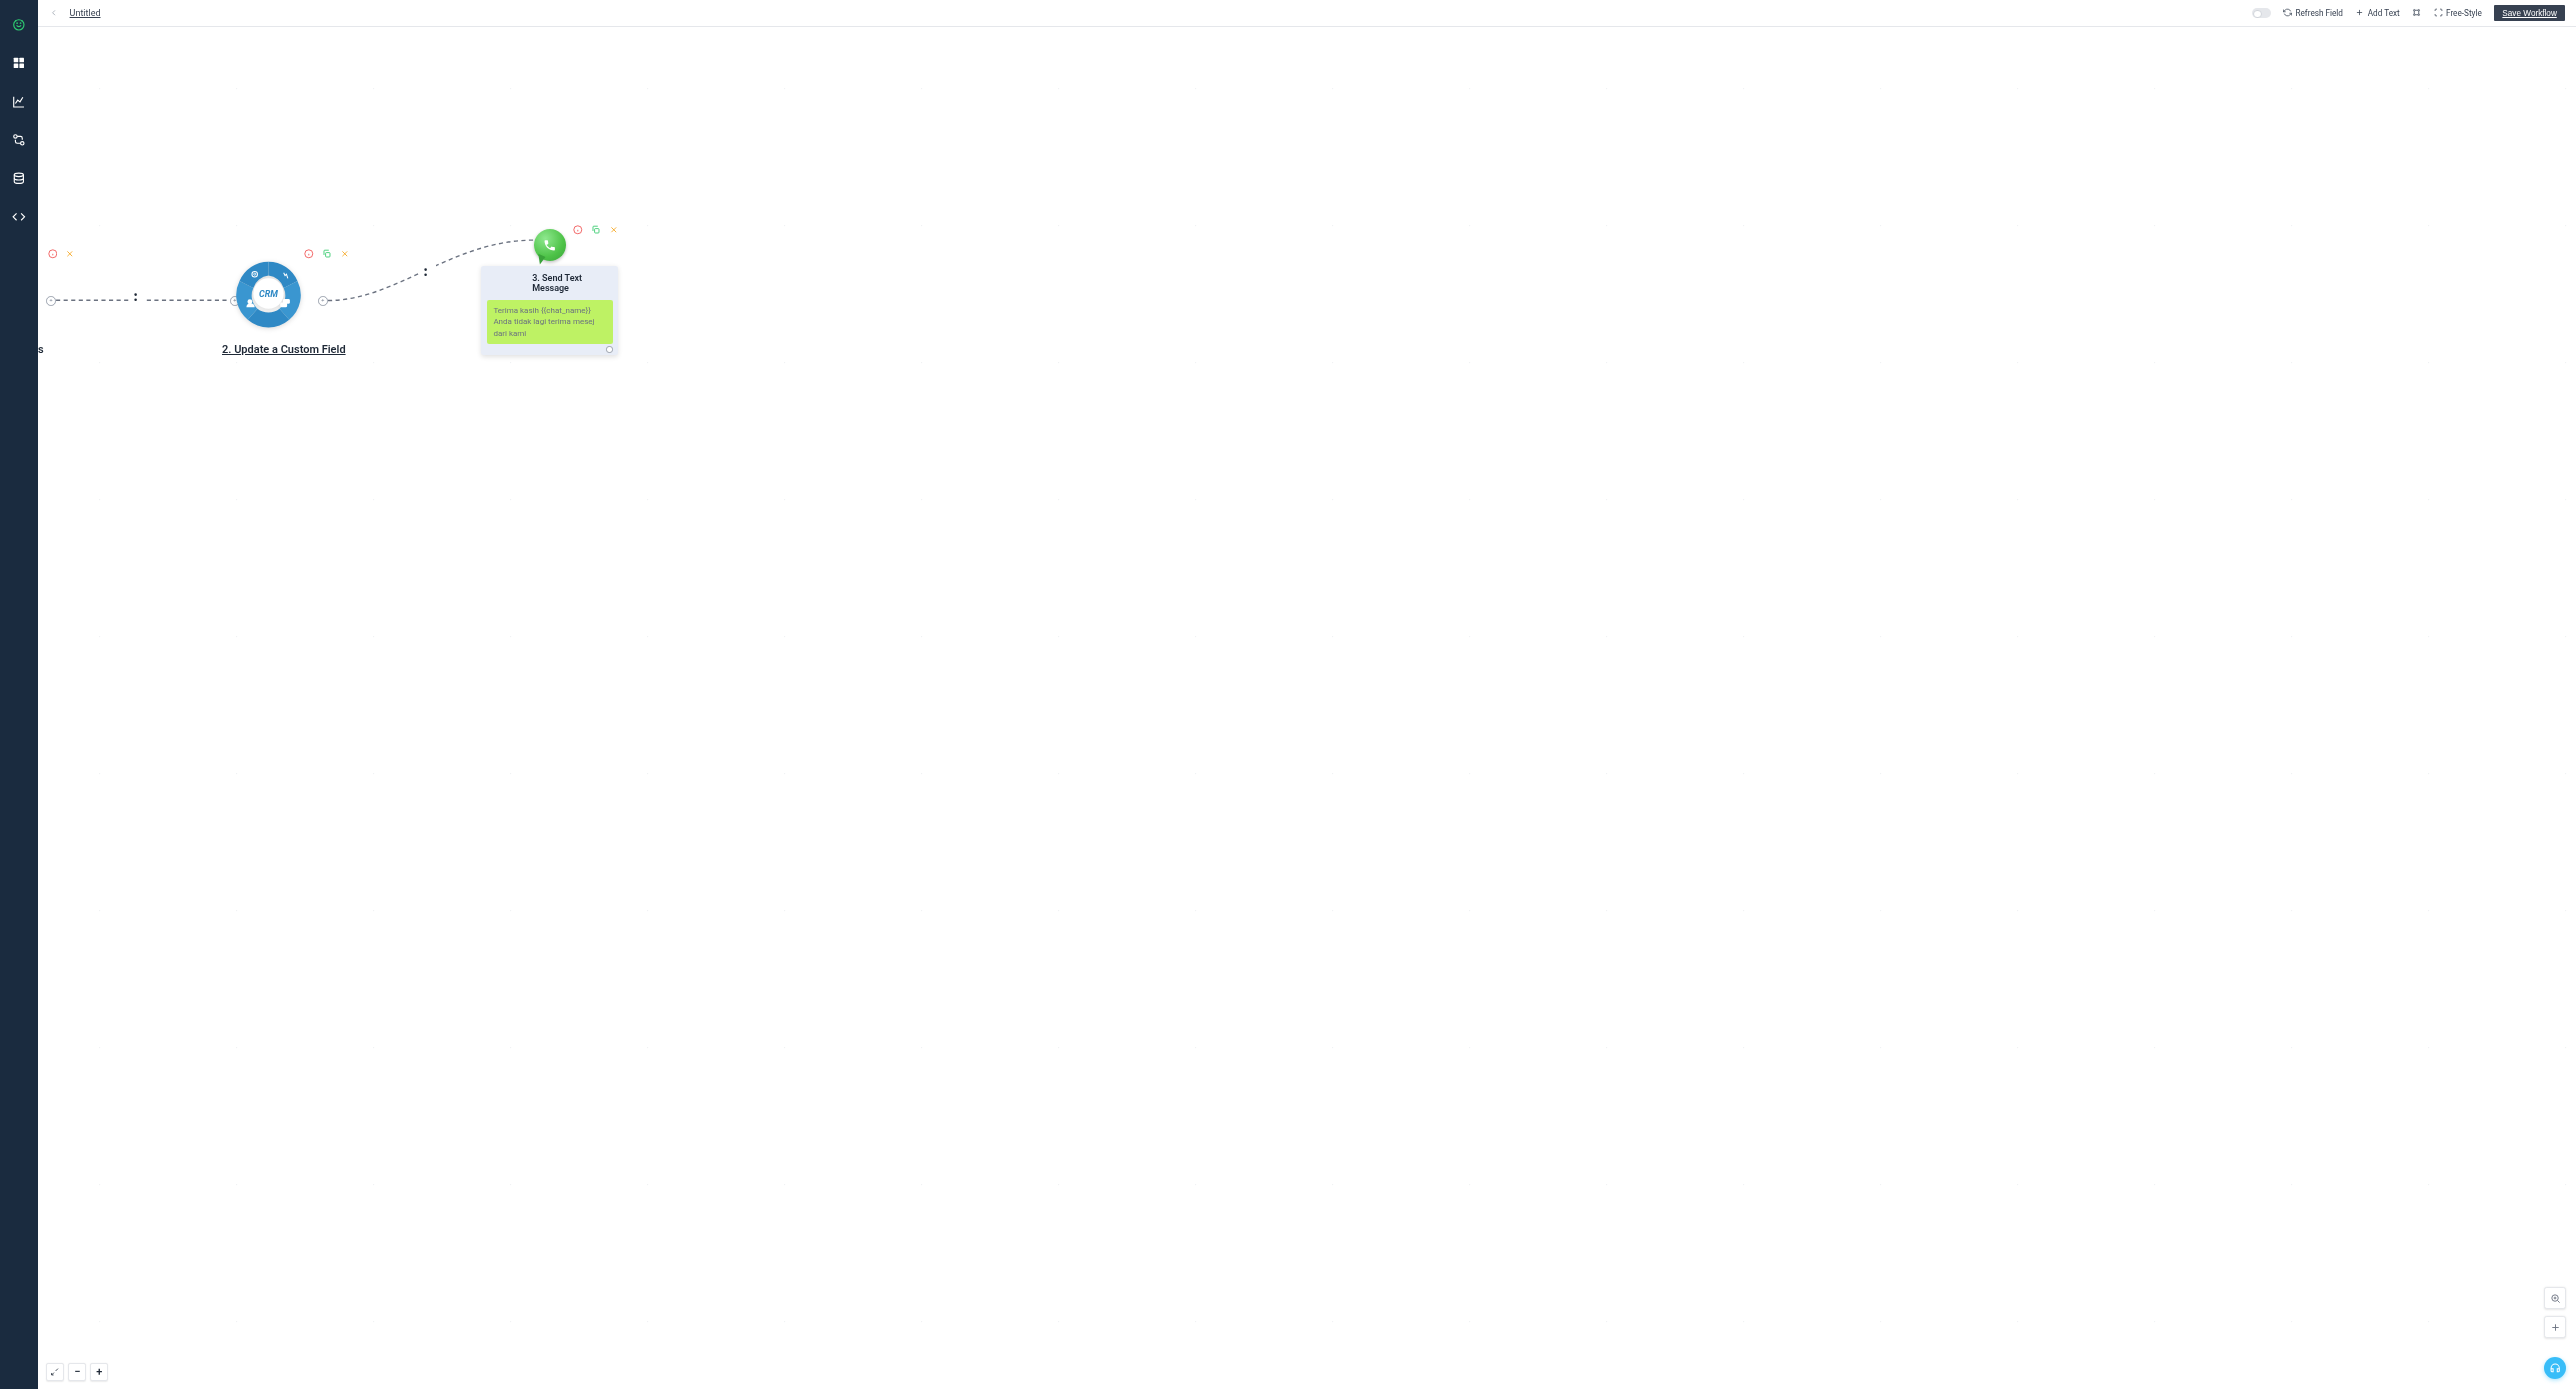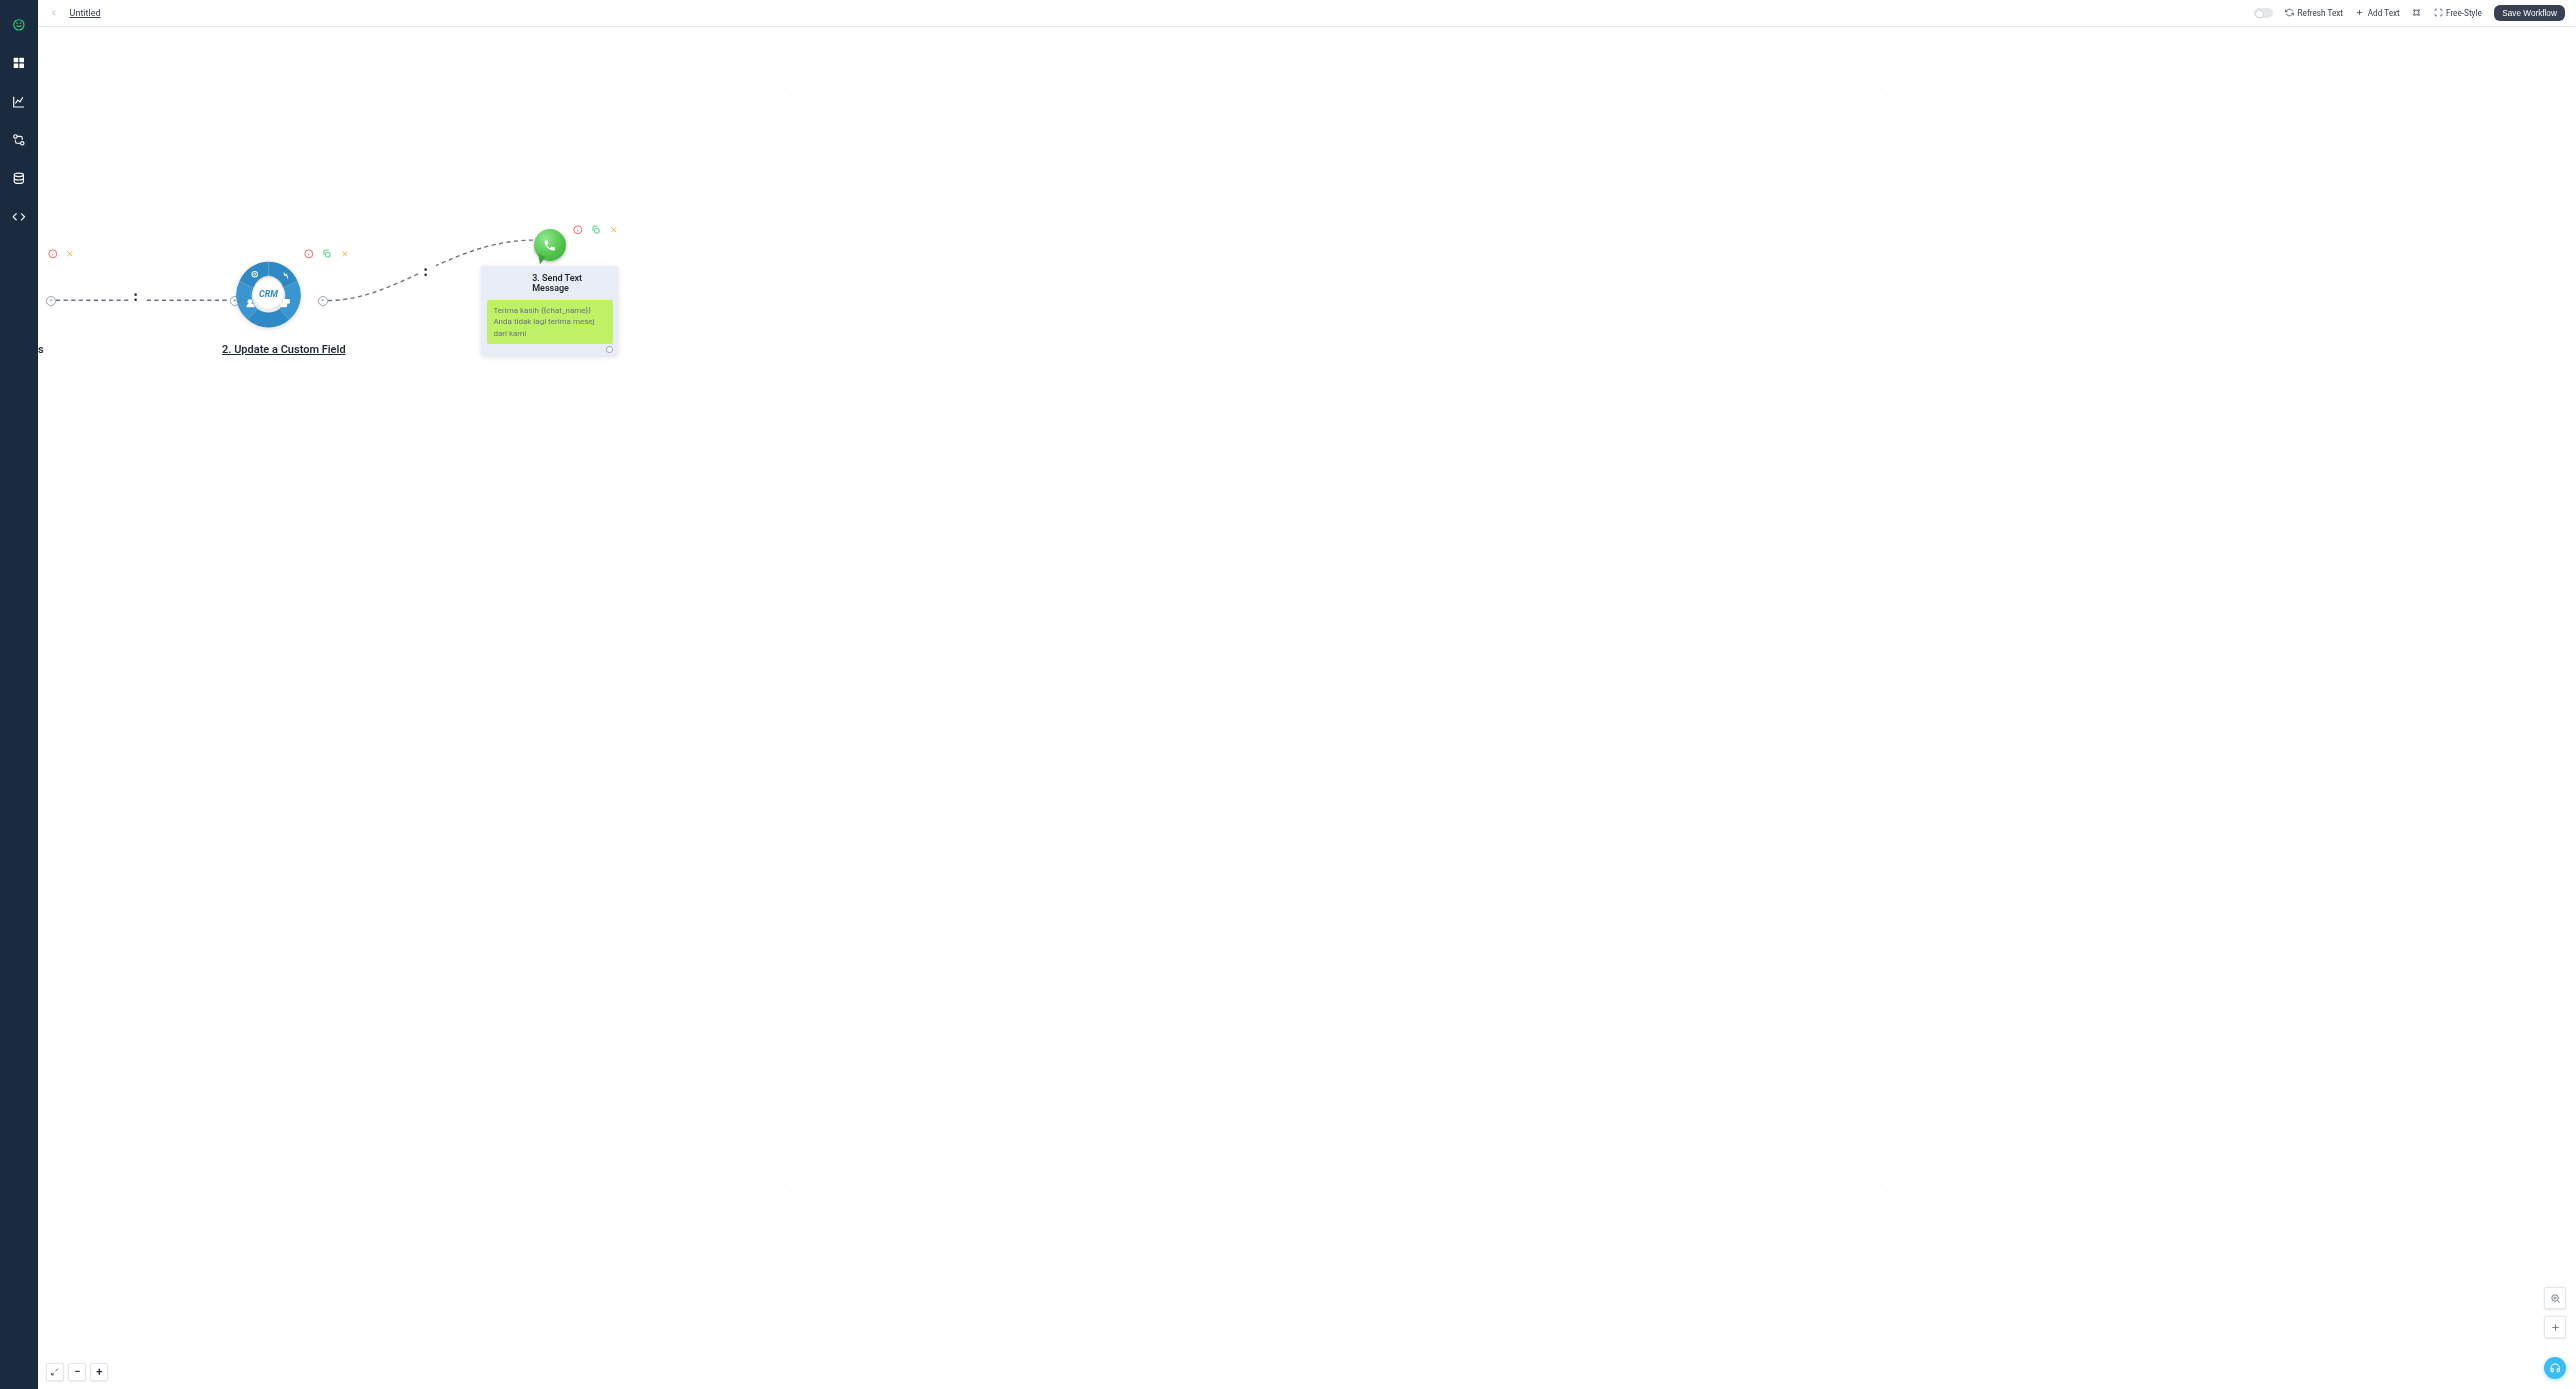--- a/index.html
+++ b/index.html
@@ -116,24 +116,25 @@
       cursor: pointer;
     }
     .header-action svg {
       width: 9px;
       height: 9px;
     }
     .save-btn {
       background: #374151;
       color: #ffffff;
       padding: 3.4px 8.2px;
-      border-radius: 6px;
+      border-radius: 1px;
       font-size: 8.2px;
       cursor: pointer;
       border: none;
+      text-decoration: underline;
     }
     
     
     .canvas {
       position: absolute;
       left: 38px;
       top: 27px;
       right: 0;
       bottom: 0;
       background: #ffffff;
@@ -424,21 +425,21 @@
     </div>
     <span class="title">Untitled</span>
   </div>
   <div class="header-right">
     <div class="toggle"></div>
     <div class="header-action">
       <span><svg viewBox="0 0 24 24" fill="none" stroke="currentColor" stroke-width="2">
             <path d="M1 4v6h6M23 20v-6h-6"></path>
             <path d="M20.49 9A9 9 0 005.64 5.64L1 10m22 4l-4.64 4.36A9 9 0 013.51 15"></path>
           </svg></span>
-      <span>Refresh Text</span>
+      <span>Refresh Field</span>
     </div>
     <div class="header-action">
       <span><svg viewBox="0 0 24 24" fill="none" stroke="currentColor" stroke-width="2">
             <path d="M12 5v14M5 12h14"></path>
           </svg></span>
       <span>Add Text</span>
     </div>
     <div class="header-action">
       <span><svg viewBox="0 0 24 24" fill="none" stroke="currentColor" stroke-width="2">
             <circle cx="6" cy="6" r="2"></circle>

